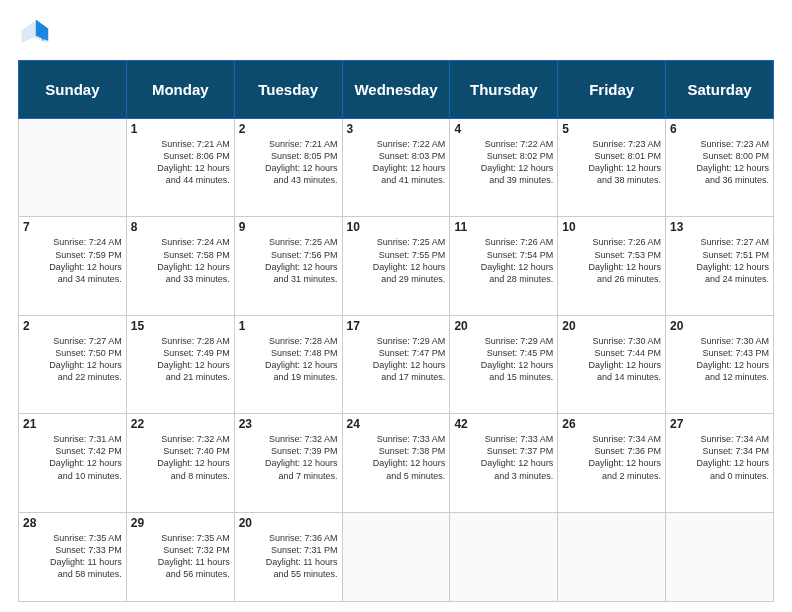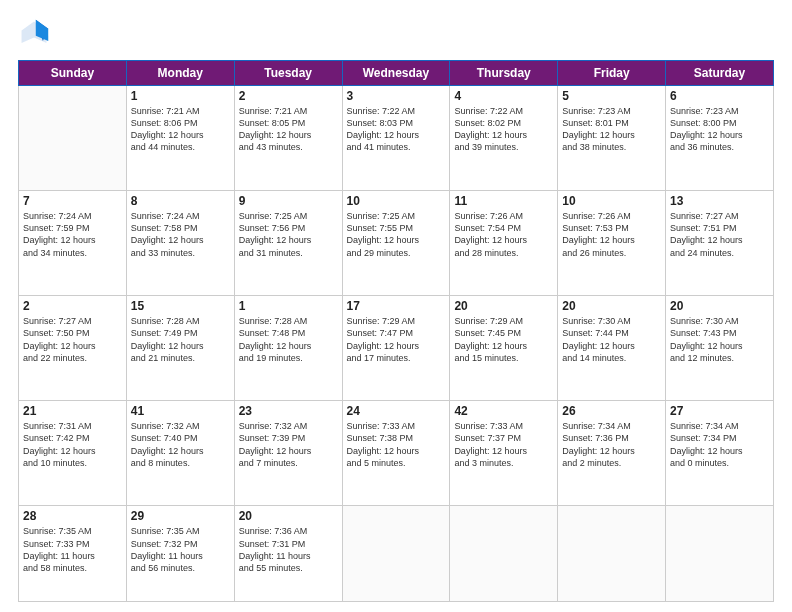--- a/index.html
+++ b/index.html
@@ -56,25 +56,25 @@
       color: #444;
     }
     .calendar {
       flex: 1;
       border: 1px solid #ccc;
       border-collapse: collapse;
       width: 100%;
       table-layout: fixed;
     }
     .calendar th {
-      background: #701a75;
+      background: #0c4a6e;
       color: #fff;
-      font-size: 12px;
-      font-weight: bold;
-      padding: 5px 4px;
+      font-size: 15px;
+      font-weight: bold;
+      padding: 20px 4px;
       text-align: center;
       border: 1px solid #1565c0;
     }
     .calendar td {
       border: 1px solid #ccc;
       vertical-align: top;
       padding: 3px 4px;
       font-size: 9.5px;
       color: #333;
       height: 88px;
@@ -83,20 +83,21 @@
       font-size: 12px;
       font-weight: bold;
       color: #222;
       display: block;
       margin-bottom: 2px;
     }
     .cell-text {
       font-size: 9px;
       line-height: 1.35;
       color: #333;
+      text-align: right;
     }
     .empty-cell {
       background: #fafafa;
     }
     tr:last-child td {
       height: 80px;
       margin-left: 40px;
     }
   </style>
 </head>
@@ -221,21 +222,21 @@
             <span class="day-number">20</span>
             <div class="cell-text">Sunrise: 7:30 AM<br>Sunset: 7:43 PM<br>Daylight: 12 hours<br>and 12 minutes.</div>
           </td>
         </tr>
         <tr>
           <td>
             <span class="day-number">21</span>
             <div class="cell-text">Sunrise: 7:31 AM<br>Sunset: 7:42 PM<br>Daylight: 12 hours<br>and 10 minutes.</div>
           </td>
           <td>
-            <span class="day-number">41</span>
+            <span class="day-number">22</span>
             <div class="cell-text">Sunrise: 7:32 AM<br>Sunset: 7:40 PM<br>Daylight: 12 hours<br>and 8 minutes.</div>
           </td>
           <td>
             <span class="day-number">23</span>
             <div class="cell-text">Sunrise: 7:32 AM<br>Sunset: 7:39 PM<br>Daylight: 12 hours<br>and 7 minutes.</div>
           </td>
           <td>
             <span class="day-number">24</span>
             <div class="cell-text">Sunrise: 7:33 AM<br>Sunset: 7:38 PM<br>Daylight: 12 hours<br>and 5 minutes.</div>
           </td>

